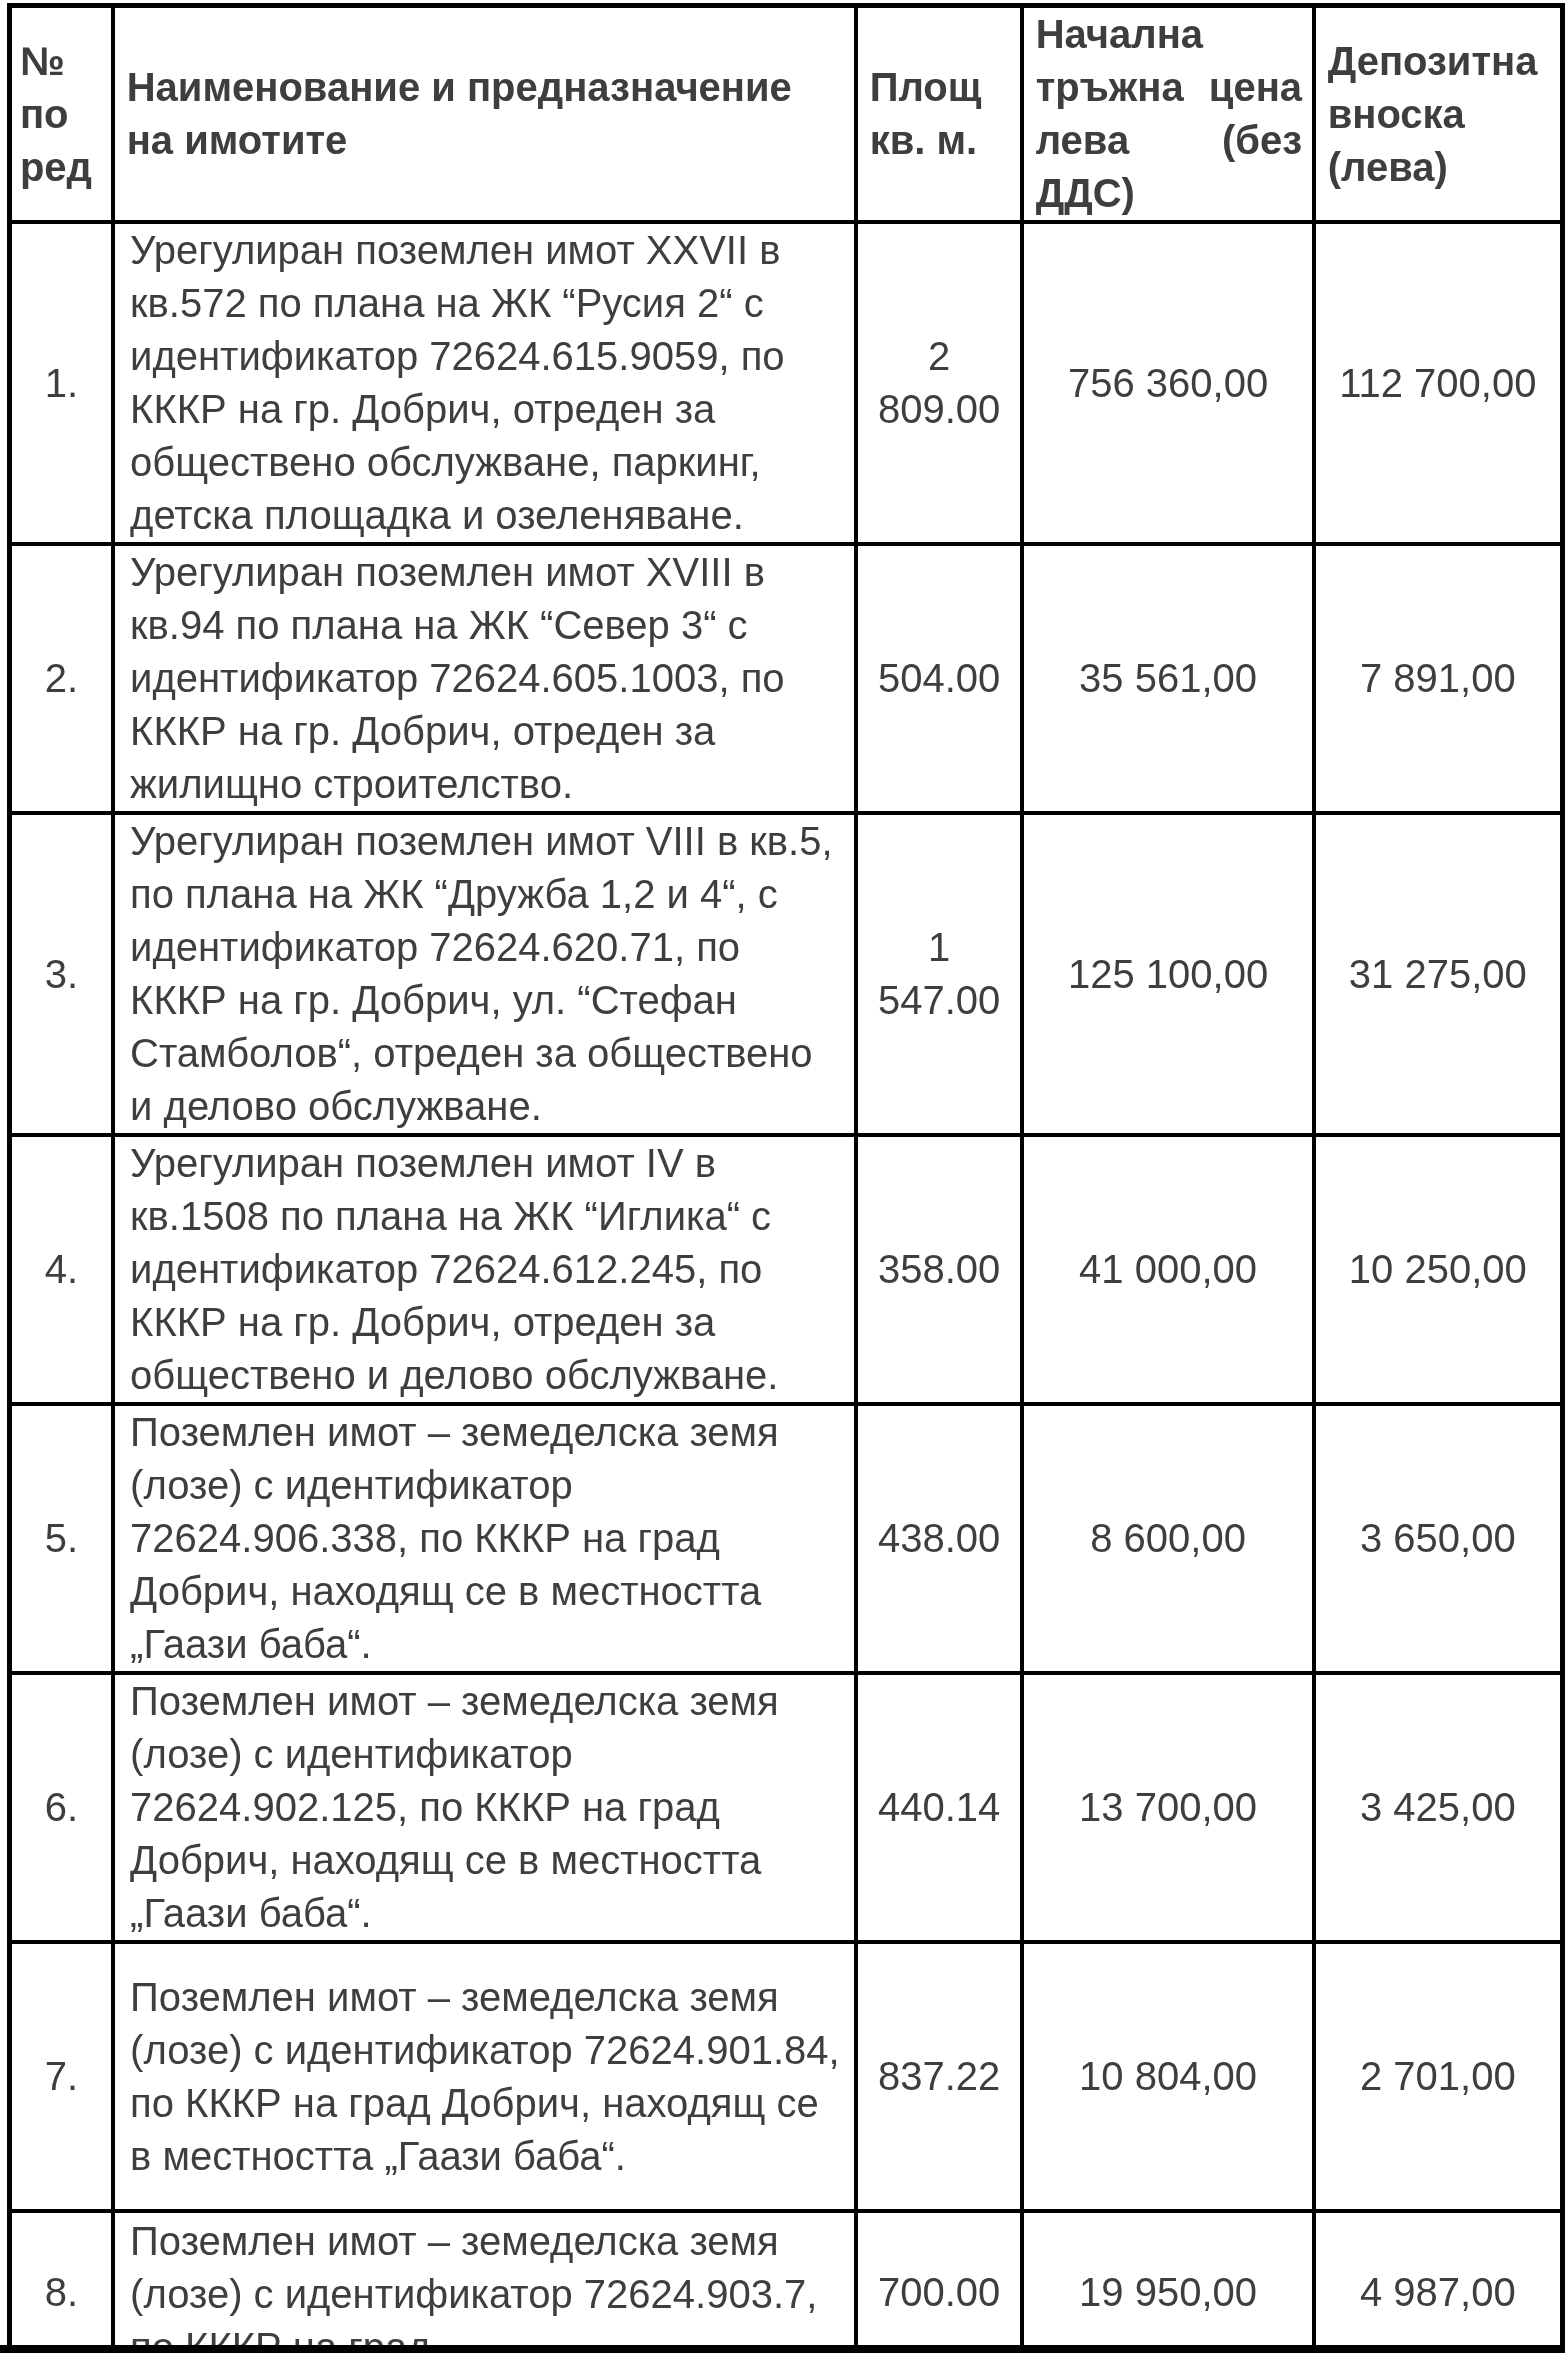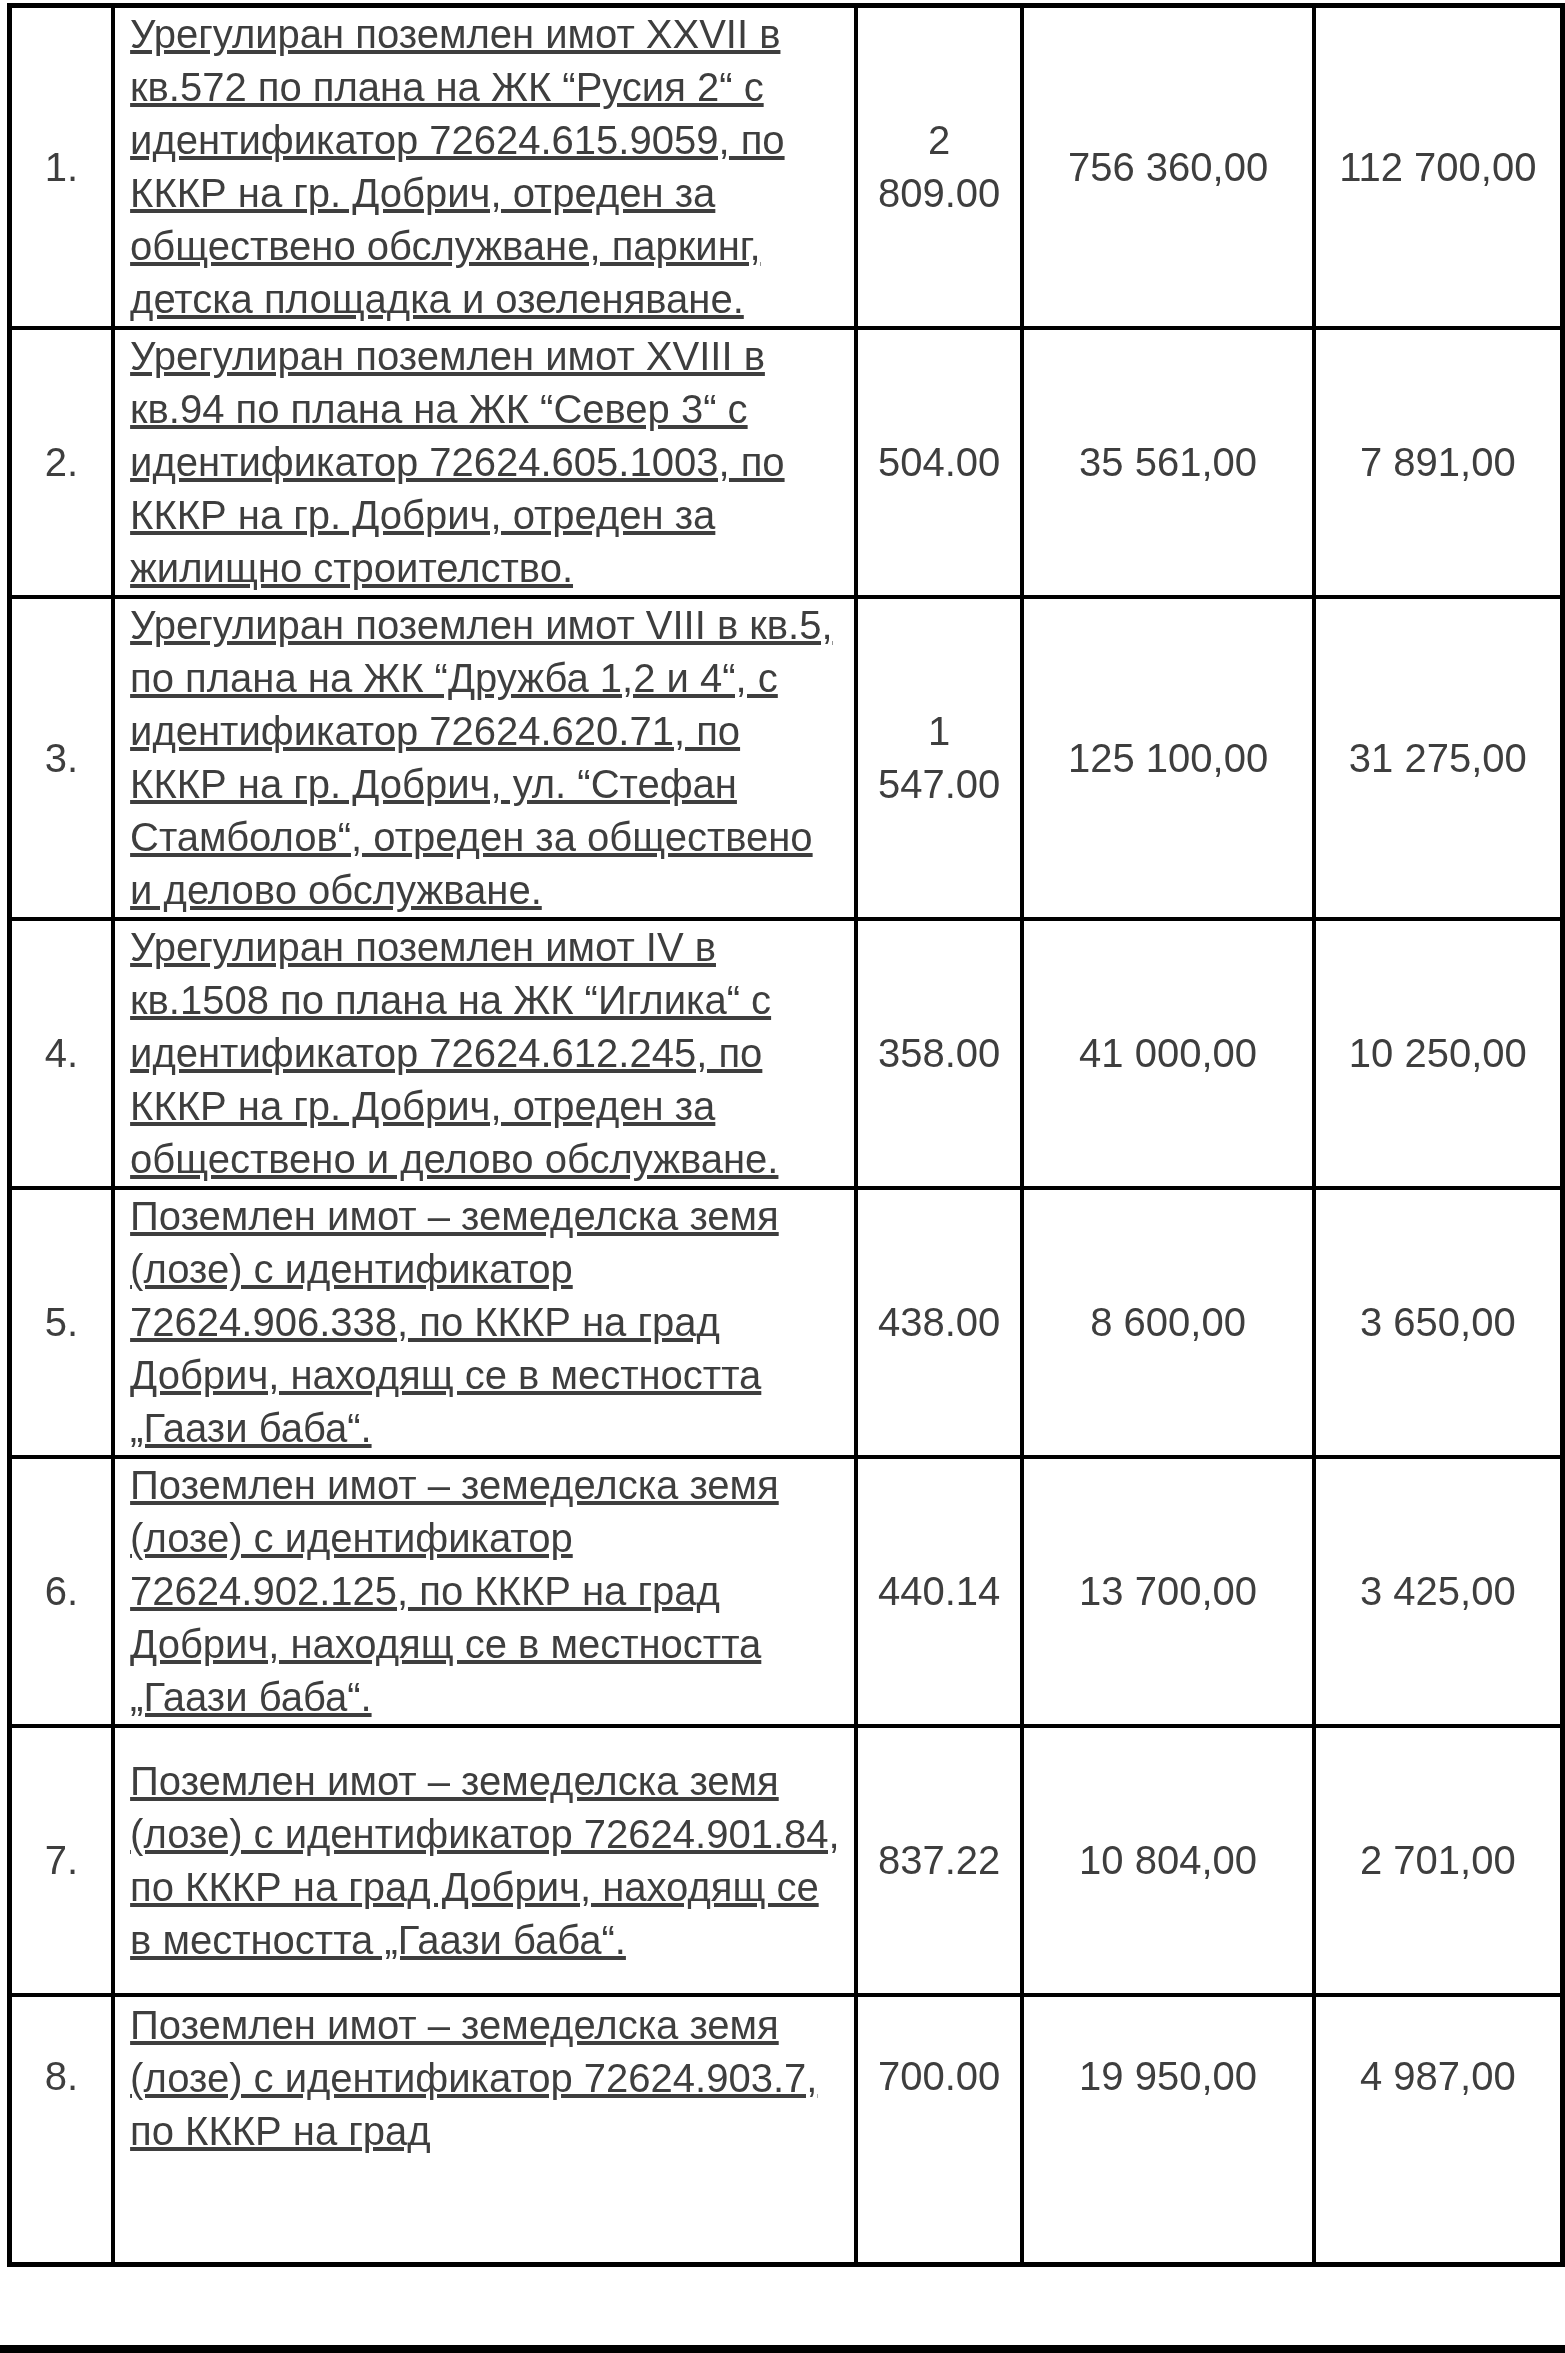--- a/index.html
+++ b/index.html
@@ -49,21 +49,20 @@
     text-align: left;
     padding: 0 10px 0 11.6px;
   }
   th.num-col { padding-left: 8.3px; }
   th.justify { text-align: justify; }
 
   td { vertical-align: middle; }
   td.desc {
     text-align: left;
     padding: 0 10px 0 15px;
-    text-decoration: underline;
   }
   td.center {
     text-align: center;
     padding: 0 5px;
   }
   td.area { white-space: pre-line; }
 
   tr.rh-header { height: 210px; }
   tr.rh1 { height: 316px; }
   tr.rh2 { height: 265px; }
@@ -94,20 +93,27 @@
   <table class="props">
     <colgroup>
       <col class="c1">
         <col class="c2">
         <col class="c3">
         <col class="c4">
         <col class="c5">
     </colgroup>
 
     <tbody>
+        <tr class="rh-header">
+      <th class="num-col">№ по ред</th>
+      <th>Наименование и предназначение на имотите</th>
+      <th>Площ кв. м.</th>
+      <th class="justify">Начална тръжна цена лева (без ДДС)</th>
+      <th>Депозитна вноска (лева)</th>
+    </tr>
 
     <tr class="rh1">
       <td class="center">1.</td>
       <td class="desc">Урегулиран поземлен имот XXVII в кв.572 по плана на ЖК “Русия 2“ с идентификатор 72624.615.9059, по КККР на гр. Добрич, отреден за обществено обслужване, паркинг, детска площадка и озеленяване.</td>
       <td class="center area">2
 809.00</td>
       <td class="center">756 360,00</td>
       <td class="center">112 700,00</td>
     </tr>
 

